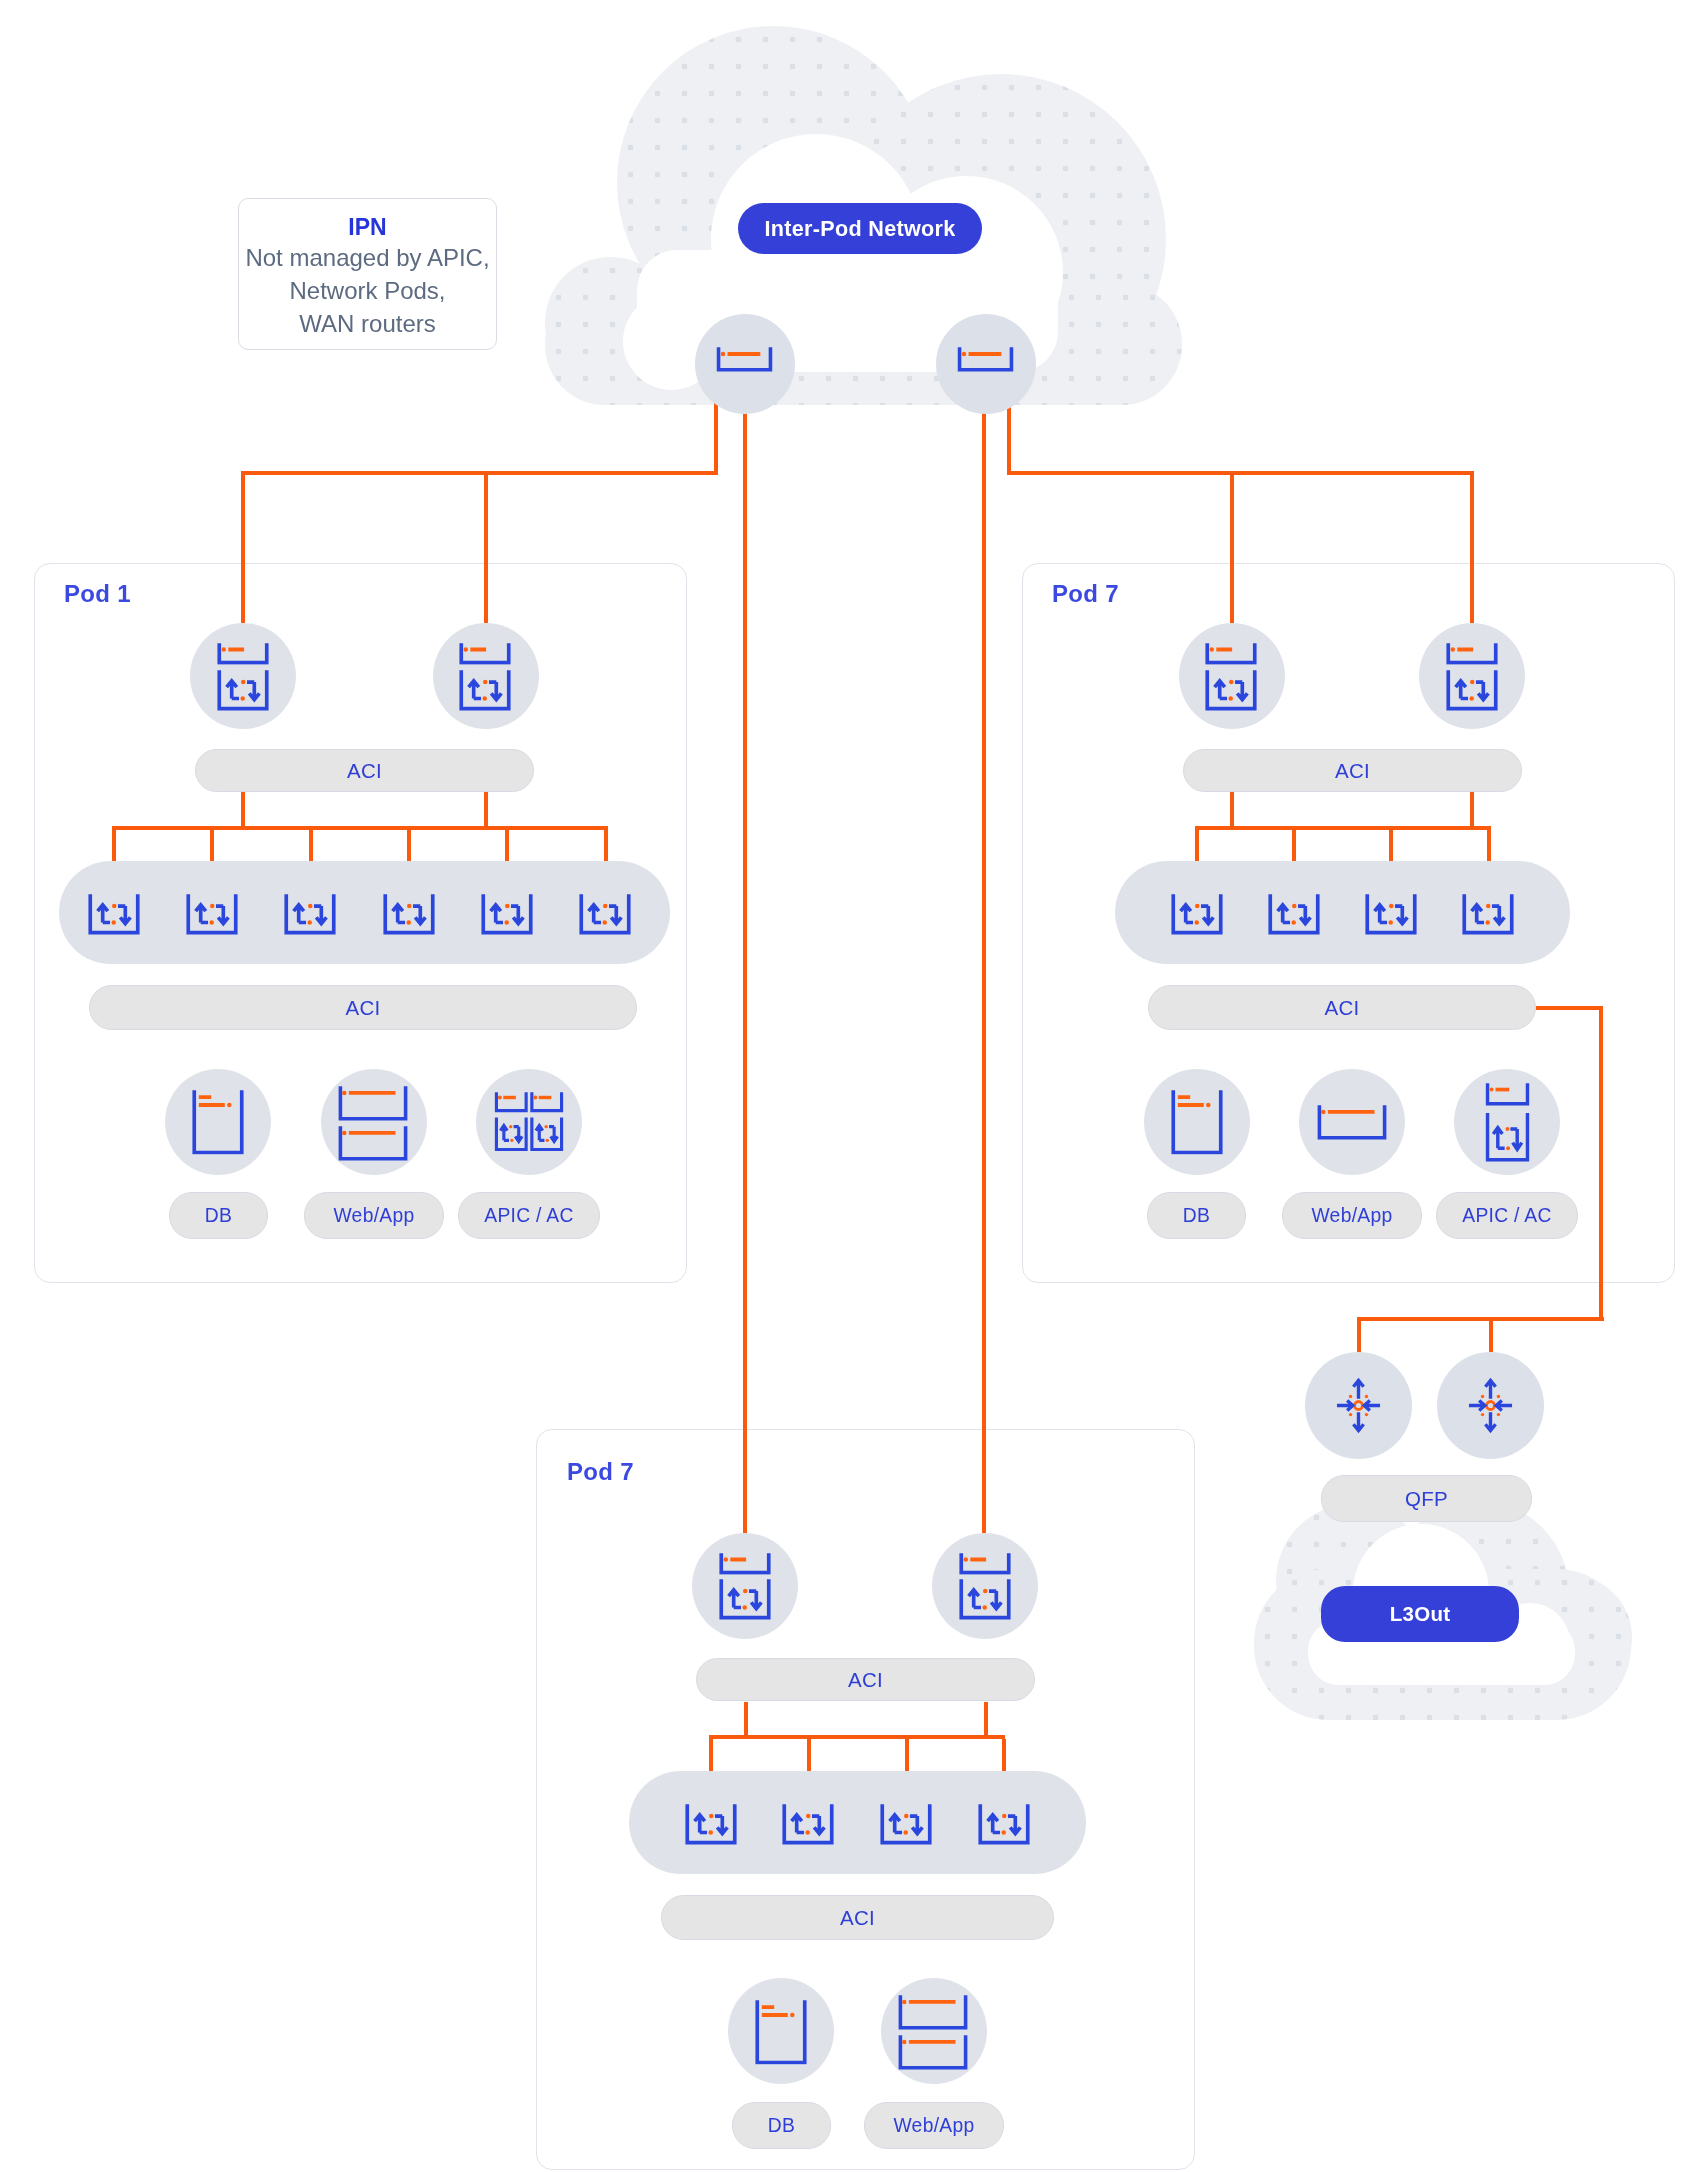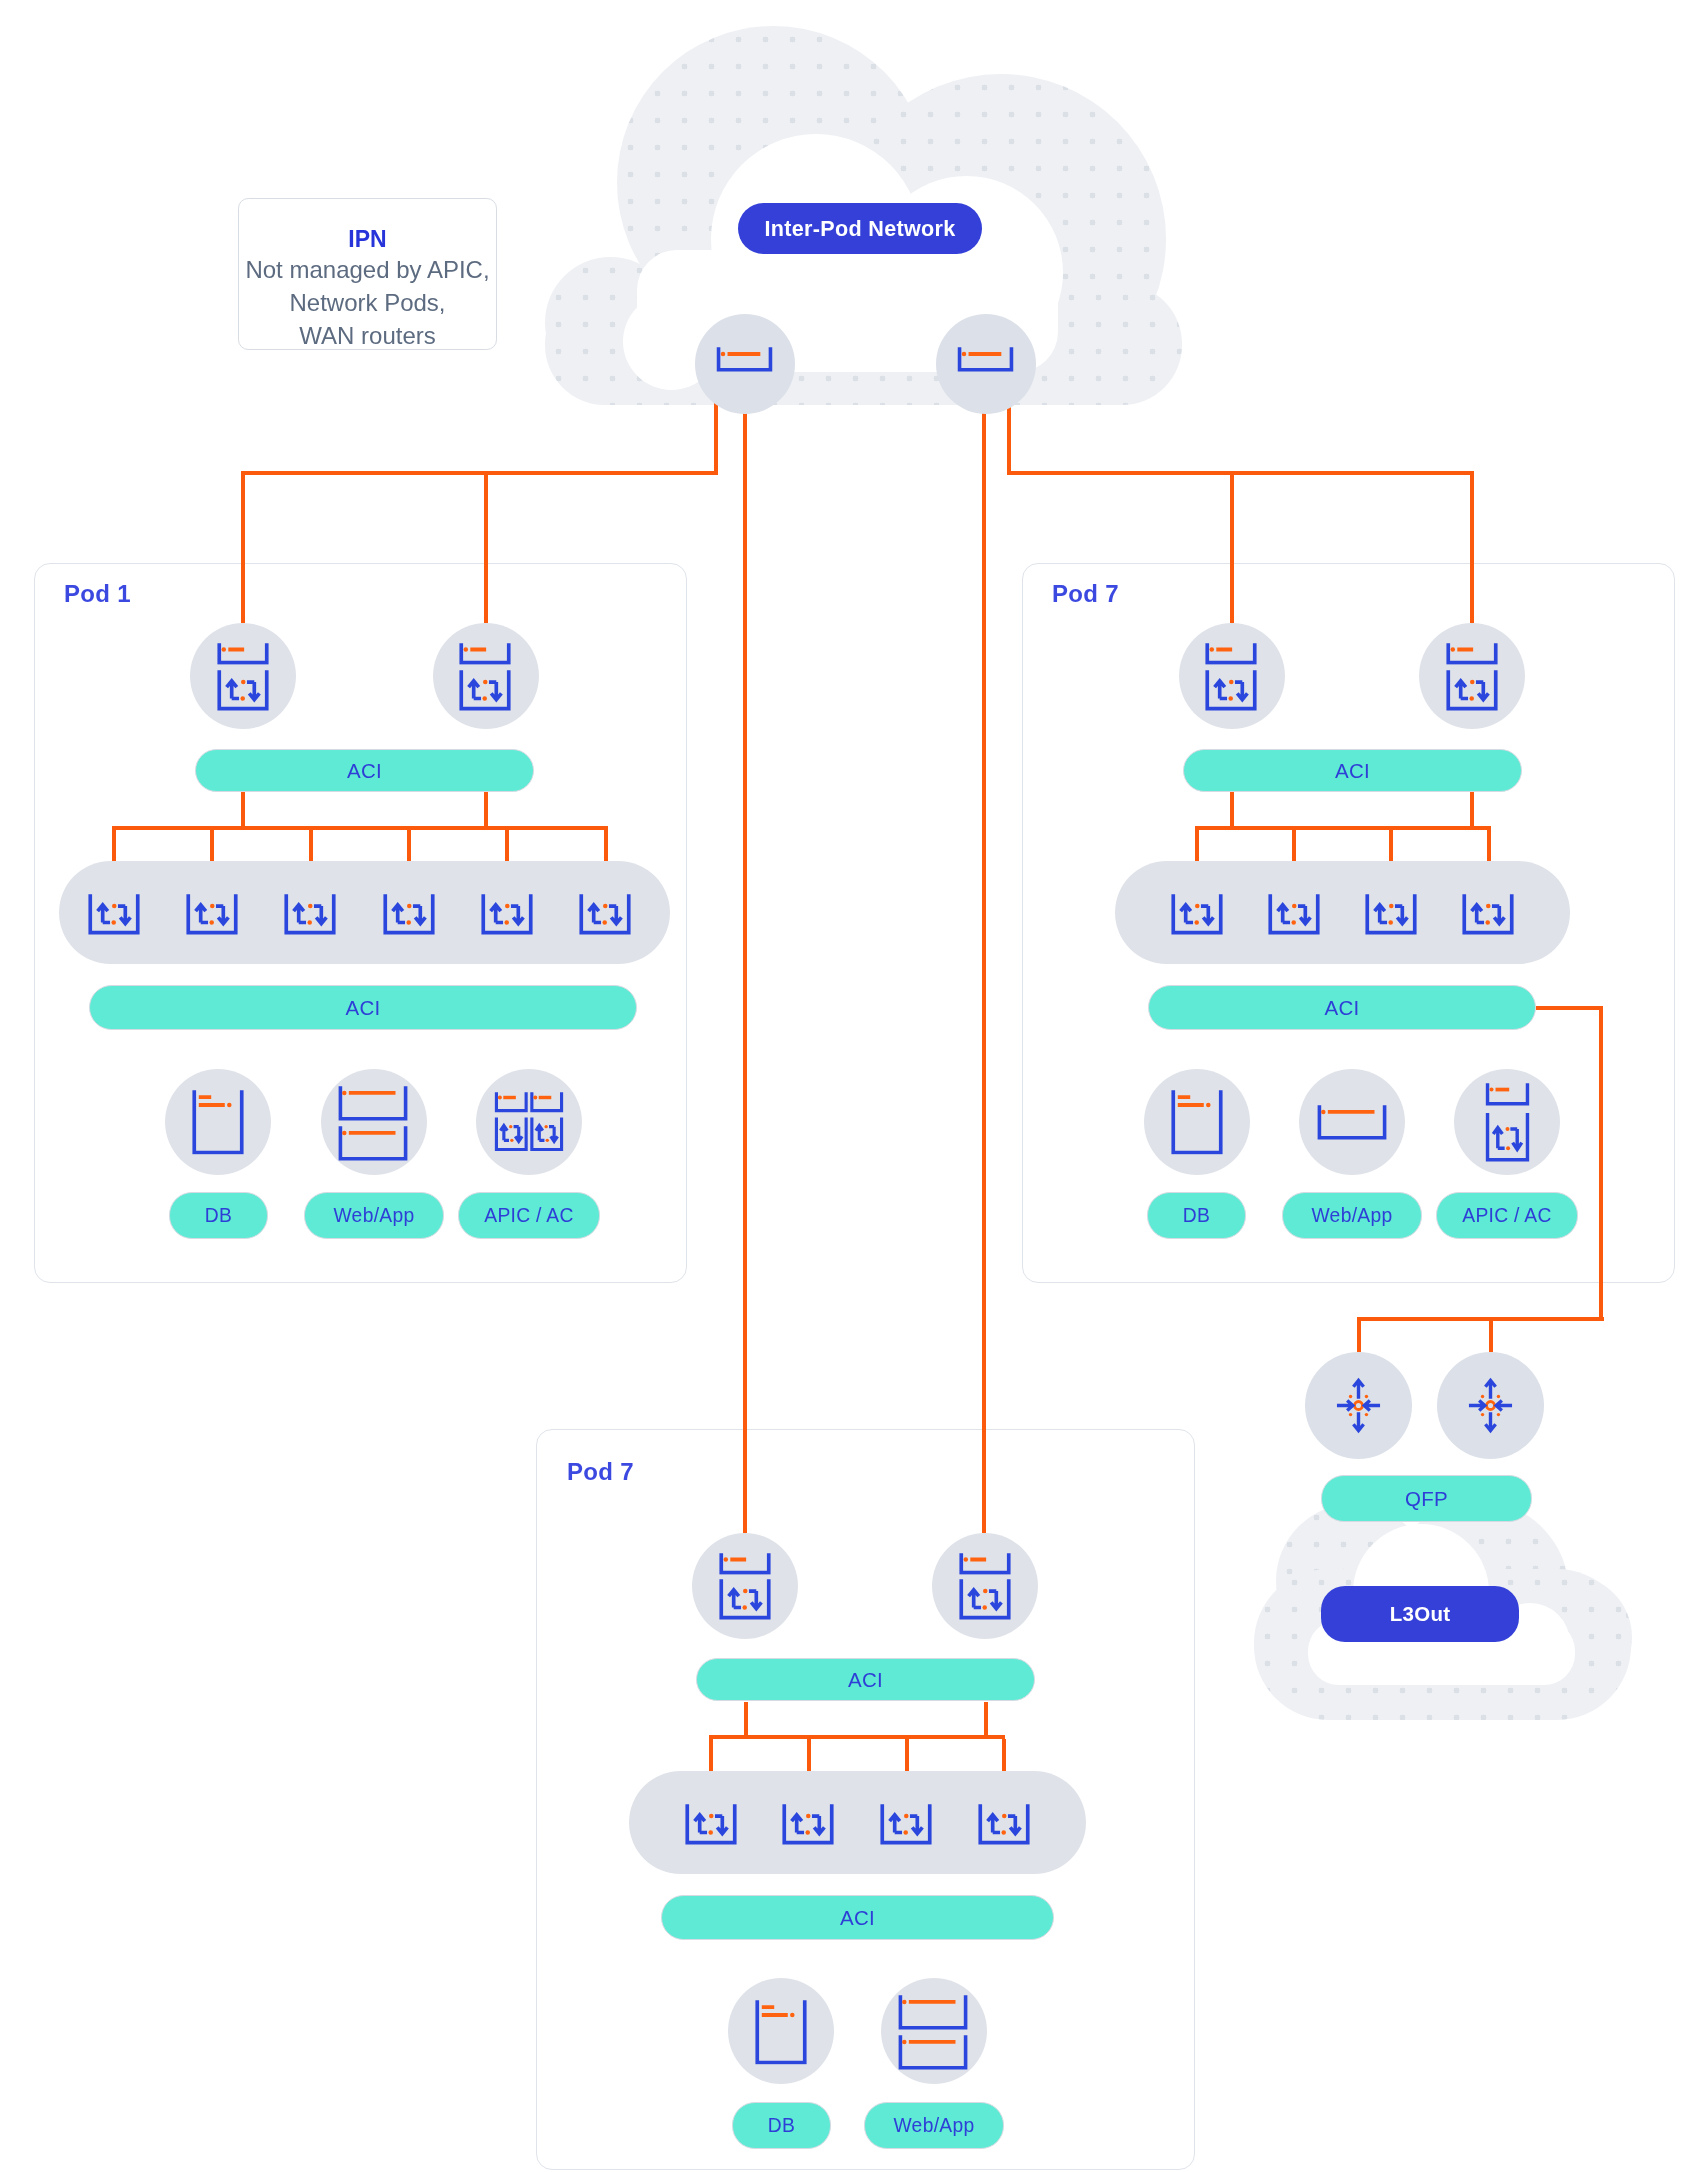--- a/index.html
+++ b/index.html
@@ -10,33 +10,33 @@
   .round{border-radius:50%;}
   .gray{background-color:#eef0f4;
         background-image:radial-gradient(#dbdfe6 2.8px, transparent 3.1px);
         background-size:27px 27px;}
   .white{background:#ffffff;}
   
   .seg{position:absolute;background:#fb5a0d;}
   
   .circle{position:absolute;border-radius:50%;background:#dfe3e9;}
   
-  .pill{position:absolute;background:#5eead4;border:1.7px solid #d6dbe3;box-sizing:border-box;
+  .pill{position:absolute;background:#e5e5e5;border:1.7px solid #d6dbe3;box-sizing:border-box;
         display:flex;align-items:center;justify-content:center;
         color:#2e3ed6;font-size:20.5px;font-weight:500;letter-spacing:0.3px;}
   .pill.blue{background:#3440d8;border:none;color:#ffffff;font-weight:600;}
   
   .pod{position:absolute;background:#ffffff;border:1.7px solid #dfe4ea;border-radius:16px;box-sizing:border-box;}
   .pod-title{position:absolute;color:#3b49e0;font-size:24px;font-weight:600;letter-spacing:0.3px;}
   
   .leafbox{position:absolute;background:#dfe3e9;border-radius:52px;}
   .icon{position:absolute;}
   
   .note{position:absolute;background:#fff;border:1.7px solid #d8dde3;border-radius:10.2px;box-sizing:border-box;text-align:center;}
-  .note .t{margin-top:27px;color:#2634d9;font-size:23px;font-weight:600;}
+  .note .t{margin-top:15px;color:#2634d9;font-size:23px;font-weight:600;}
   .note .l{color:#5d6b80;font-size:24px;line-height:33px;}
 </style>
 </head>
 <body>
 
 <svg width="0" height="0" style="position:absolute">
   <defs>
 
     <symbol id="i-switch" viewBox="0 0 92 74">
       <path d="M4 2 V70 H88 V2" fill="none" stroke="#2b46dc" stroke-width="6.5"></path>

